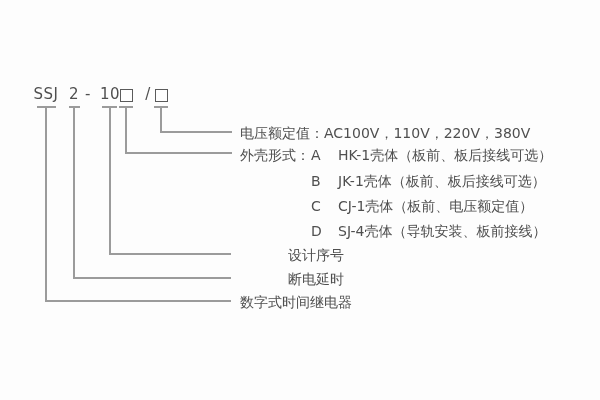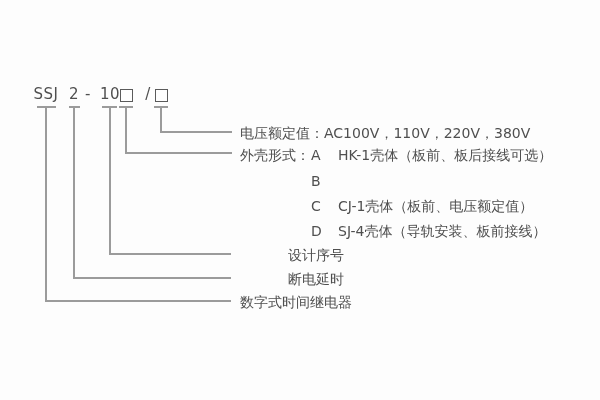--- a/index.html
+++ b/index.html
@@ -106,20 +106,21 @@
   <div class="label" style="left:240px;top:124px;">
     <span>电压额定值：</span><span>AC100V，110V，220V，380V</span>
   </div>
 
   <div class="label" style="left:240px;top:146px;">外壳形式：</div>
 
   <div class="label" style="left:311px;top:146px;">A</div>
   <div class="label" style="left:338px;top:146px;">HK-1壳体（板前、板后接线可选）</div>
 
   <div class="label" style="left:311px;top:172px;">B</div>
+  <div class="label" style="left:338px;top:172px;">JK-1壳体（板前、板后接线可选）</div>
 
   <div class="label" style="left:311px;top:197px;">C</div>
   <div class="label" style="left:338px;top:197px;">CJ-1壳体（板前、电压额定值）</div>
 
   <div class="label" style="left:311px;top:222px;">D</div>
   <div class="label" style="left:338px;top:222px;">SJ-4壳体（导轨安装、板前接线）</div>
 
   <div class="label" style="left:240px;top:246px;margin-left:48px;">设计序号</div>
   <div class="label" style="left:240px;top:270px;margin-left:48px;">断电延时</div>
   <div class="label" style="left:240px;top:293px;">数字式时间继电器</div>

